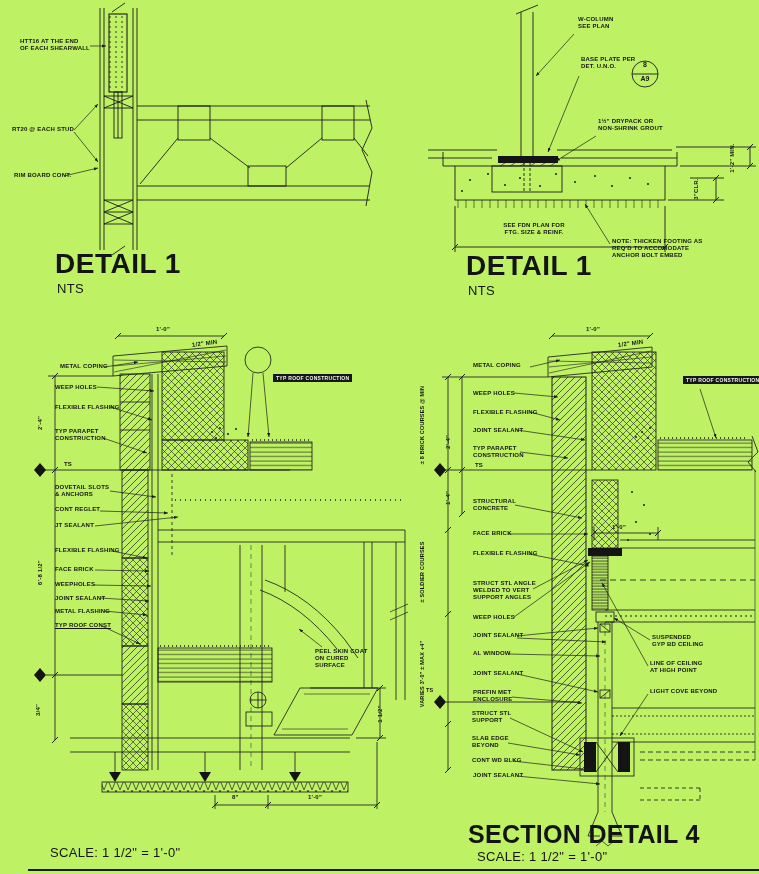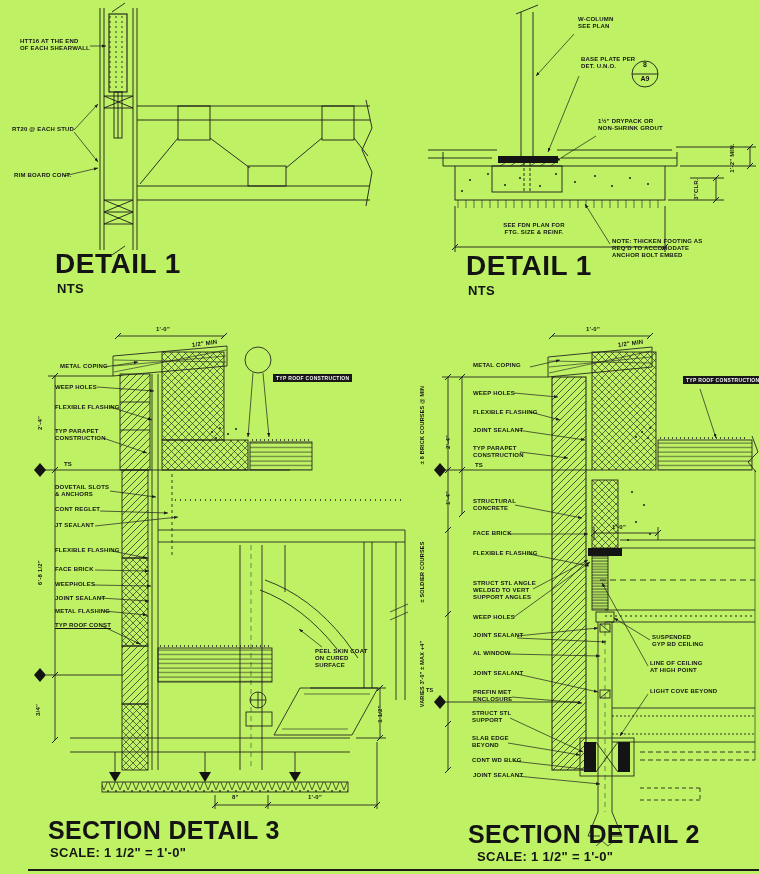--- a/index.html
+++ b/index.html
@@ -8,21 +8,21 @@
   svg.art{position:absolute;left:0;top:0}
   .lbl{position:absolute;font-size:6px;font-weight:700;line-height:1.2;letter-spacing:.2px;
        white-space:pre-line;color:#141414}
   .rot{transform:rotate(-90deg);transform-origin:left bottom;height:8px;text-align:center;
        white-space:nowrap;line-height:8px}
   .ul{text-decoration:underline}
   .box{position:absolute;font-size:5px;font-weight:700;background:#171717;color:#f4f4f2;
        padding:1px 3px;letter-spacing:.3px;white-space:nowrap}
   .title-lg{position:absolute;font-size:28px;font-weight:700;letter-spacing:.5px}
   .title-md{position:absolute;font-size:25px;font-weight:700;letter-spacing:.3px}
-  .sub{position:absolute;font-size:13px;font-weight:700;letter-spacing:.3px}
+  .sub{position:absolute;font-size:13px;font-weight:400;letter-spacing:.3px}
   .bub{position:absolute;font-size:7px;font-weight:700;width:22px;text-align:center}
   #bottom-edge{position:absolute;left:28px;right:0;top:869px;height:2px;background:#1a1a1a}
 </style>
 </head>
 <body>
 
 <div id="canvas">
 
 <svg class="art" width="759" height="874" viewBox="0 0 759 874">
   <defs>
@@ -437,21 +437,20 @@
 ON CURED
 SURFACE</div>
 <div class="lbl" style="left:156px;top:326px;width:30px">1'-0"</div>
 <div class="lbl" style="left:192px;top:340px;width:30px;transform:rotate(-8deg)">1/2" MIN</div>
 <div class="lbl rot" style="left:44px;top:462px;width:94px">2'-4"</div>
 <div class="lbl rot" style="left:44px;top:667px;width:205px">6'-8 1/2"</div>
 <div class="lbl rot" style="left:42px;top:732px;width:60px">3/4"</div>
 <div class="lbl rot" style="left:384px;top:730px;width:48px">1 1/2"</div>
 <div class="lbl" style="left:232px;top:794px;width:20px">8"</div>
 <div class="lbl" style="left:308px;top:794px;width:30px">1'-0"</div>
-<div class="title-md" style="left:48px;top:816px">SECTION DETAIL 3</div>
 <div class="sub" style="left:50px;top:845px">SCALE:  1 1/2" = 1'-0"</div>
 
 <div class="lbl" style="left:473px;top:362px;width:60px">METAL COPING</div>
 <div class="lbl" style="left:473px;top:390px;width:55px">WEEP HOLES</div>
 <div class="lbl" style="left:473px;top:409px;width:70px">FLEXIBLE FLASHING</div>
 <div class="lbl" style="left:473px;top:427px;width:60px">JOINT SEALANT</div>
 <div class="lbl" style="left:473px;top:445px;width:60px">TYP PARAPET
 CONSTRUCTION</div>
 <div class="lbl" style="left:475px;top:462px;width:20px">TS</div>
 <div class="lbl" style="left:426px;top:687px;width:16px;font-size:5.5px">TS</div>
@@ -481,17 +480,17 @@
 AT HIGH POINT</div>
 <div class="lbl" style="left:650px;top:688px;width:75px">LIGHT COVE BEYOND</div>
 <div class="lbl" style="left:586px;top:326px;width:30px">1'-0"</div>
 <div class="lbl" style="left:618px;top:340px;width:30px;transform:rotate(-8deg)">1/2" MIN</div>
 <div class="lbl rot" style="left:426px;top:462px;width:90px;font-size:5.5px">± 8 BRICK COURSES @ MIN</div>
 <div class="lbl rot" style="left:452px;top:462px;width:56px">2'-4"</div>
 <div class="lbl rot" style="left:452px;top:506px;width:32px">1'-4"</div>
 <div class="lbl rot" style="left:426px;top:606px;width:84px;font-size:5.5px">± SOLDIER COURSES</div>
 <div class="lbl rot" style="left:426px;top:716px;width:100px;font-size:5.5px">VARIES 3'-0" ± MAX +4"</div>
 <div class="lbl" style="left:612px;top:524px;width:30px">1'-0"</div>
-<div class="title-md" style="left:468px;top:820px">SECTION DETAIL 2</div>
+<div class="title-md" style="left:468px;top:820px">SECTION DETAIL 4</div>
 <div class="sub" style="left:477px;top:849px">SCALE:  1 1/2" = 1'-0"</div>
 
 <div id="bottom-edge"></div>
 </div>
 
 </body></html>

